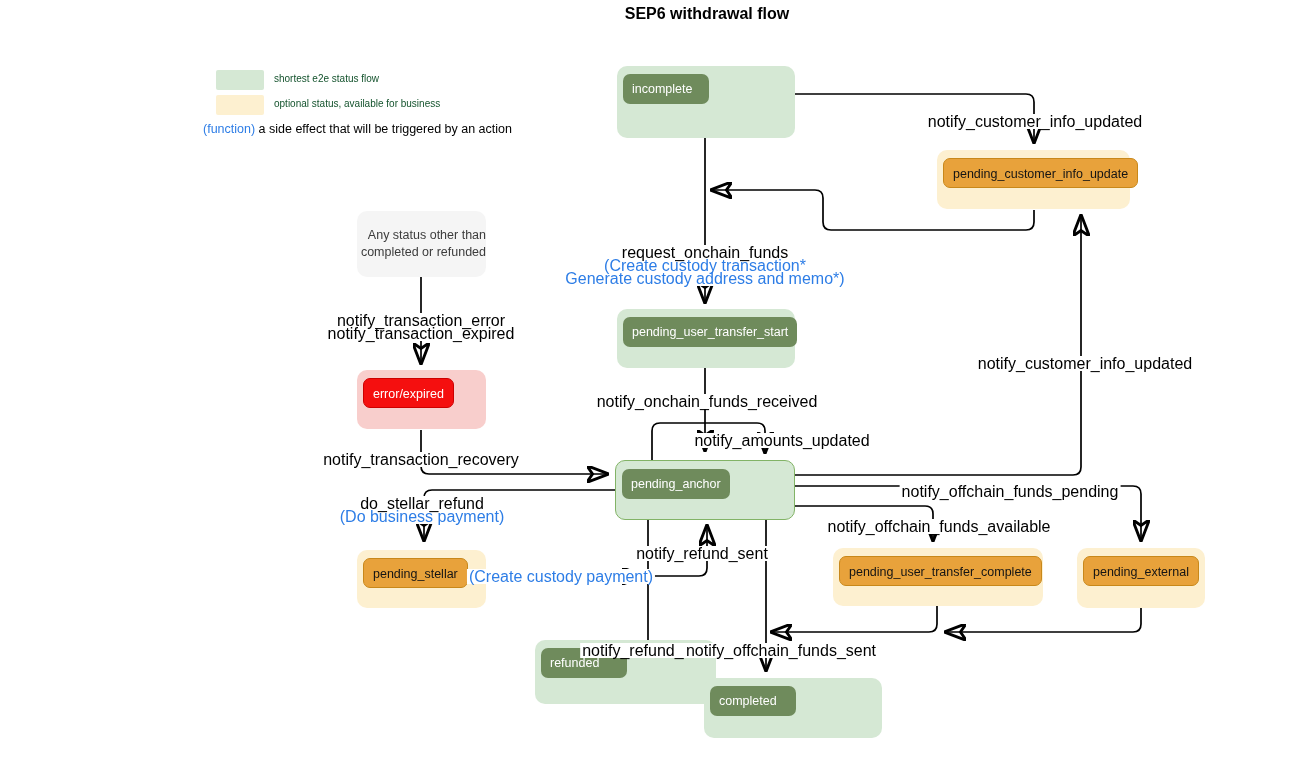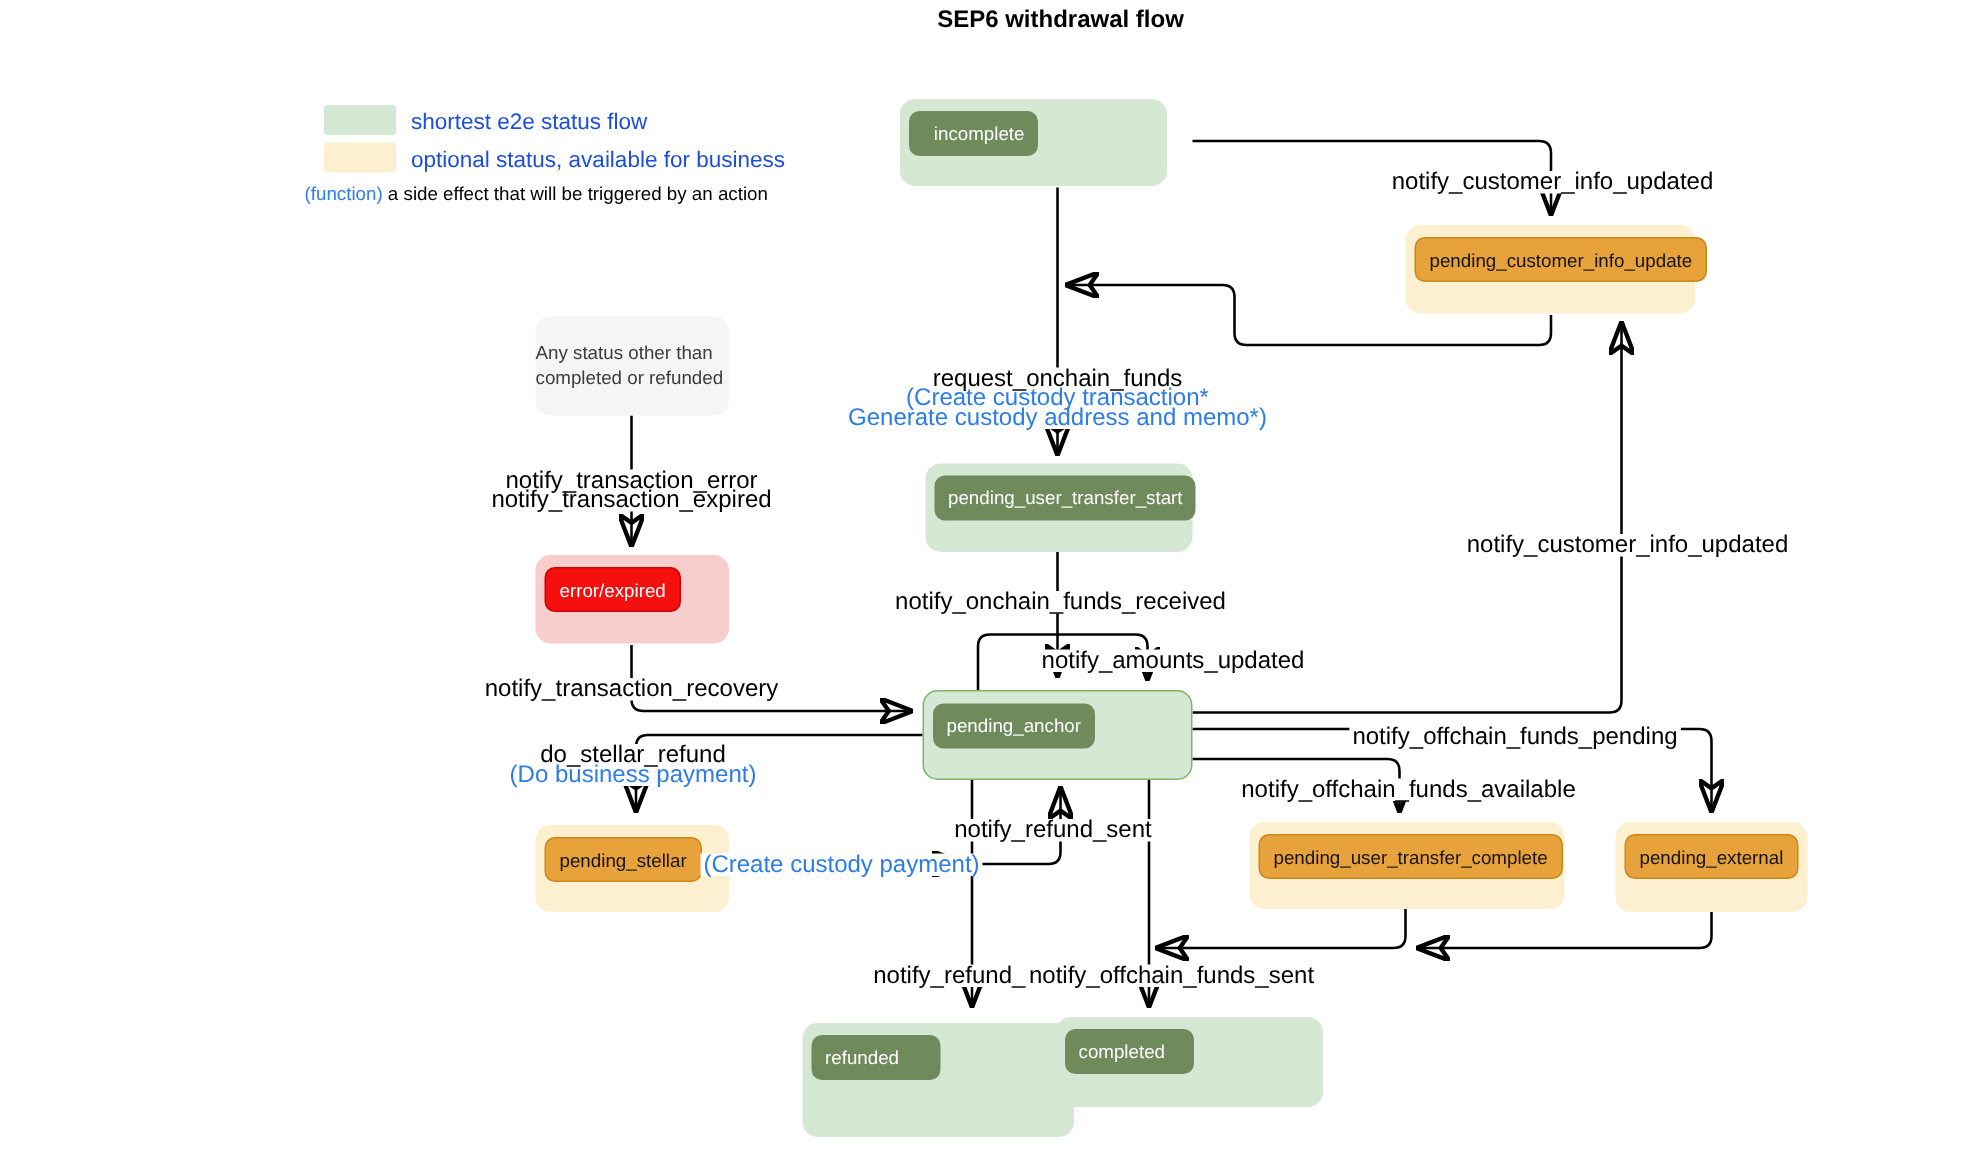--- a/index.html
+++ b/index.html
@@ -2,39 +2,39 @@
 <html style="--green-light: #d5e8d4; --green-dark: #6f8b5c; --green-border: #82b366; --yellow-light: #fdf0d0; --orange: #e8a23b; --orange-border: #c8881a; --red-light: #f8cecc; --red: #f50f0f; --gray-note: #f5f5f5; --fn-blue: #2d7de6;"><head>
 <meta charset="utf-8">
 <style>
   html,body{margin:0;padding:0;background:#fff;font-family:"Liberation Sans",sans-serif;}
   #canvas{position:relative;width:1309px;height:770px;background:#fff;overflow:hidden;}
   .title{position:absolute;left:707px;top:5px;transform:translateX(-50%);font-size:16px;font-weight:bold;color:#000;white-space:nowrap;}
   
   .swatch{position:absolute;width:48px;height:20px;border-radius:2px;}
   .swatch.green{background:var(--green-light);}
   .swatch.yellow{background:var(--yellow-light);}
-  .legend-label{position:absolute;font-size:15px;color:#1d4ed8;white-space:nowrap;}
+  .legend-label{position:absolute;font-size:10px;color:#14532d;white-space:nowrap;}
   .legend-fn{position:absolute;font-size:12.5px;color:#000;white-space:nowrap;}
   .fn-blue{color:var(--fn-blue);}
   
   #edges{position:absolute;left:0;top:0;}
   #edges path{stroke:#000;stroke-width:1.7;fill:none;}
   
   .node{position:absolute;border-radius:10px;box-sizing:border-box;}
   .node.green{background:var(--green-light);}
   .node.green-outlined{background:var(--green-light);border:1px solid var(--green-border);}
   .node.yellow{background:var(--yellow-light);}
   .node.red{background:var(--red-light);}
   .node-pill{position:absolute;left:6px;top:8px;height:30px;line-height:30px;border-radius:7px;
              padding:0 9px;min-width:86px;font-size:12.5px;white-space:nowrap;box-sizing:border-box;}
   .green .node-pill,.green-outlined .node-pill{background:var(--green-dark);color:#fff;}
   .yellow .node-pill{background:var(--orange);border:1px solid var(--orange-border);color:#141414;}
   .red .node-pill{background:var(--red);border:1px solid #cc0000;color:#ffffff;}
   
-  .note{position:absolute;background:var(--gray-note);border-radius:10px;text-align:left;
+  .note{position:absolute;background:var(--gray-note);border-radius:10px;text-align:right;
         font-size:12.5px;color:#3c3c3c;line-height:17px;display:flex;flex-direction:column;justify-content:center;}
   
   .edge-label{position:absolute;transform:translateX(-50%);text-align:center;font-size:16px;
               line-height:13px;color:#000;white-space:nowrap;background:#fff;padding:1px 2px;}
   .edge-label .fn-blue{color:var(--fn-blue);}
 </style>
 </head>
 <body>
 
 <div id="canvas">
@@ -73,21 +73,21 @@
     <path marker-end="url(#arrow)" d="M937 606 L937 624 Q937 632 929 632 L772 632"></path>
     <path marker-end="url(#arrow)" d="M1141 606 L1141 624 Q1141 632 1133 632 L946 632"></path>
   </svg>
 
   <div class="note" style="left:357px;top:211px;width:129px;height:66px;">
     <div>Any status other than</div>
     <div>completed or refunded</div>
   </div>
 
   <div id="nodes">
-      <div class="node green" style="left: 600px; top: 66px; width: 178px; height: 58px; text-align: right;">
+      <div class="node green" style="left: 617px; top: 66px; width: 178px; height: 72px;">
         <div class="node-pill">incomplete</div>
       </div>
       <div class="node yellow" style="left: 937px; top: 150px; width: 193px; height: 59px;">
         <div class="node-pill">pending_customer_info_update</div>
       </div>
       <div class="node green" style="left: 617px; top: 309px; width: 178px; height: 59px;">
         <div class="node-pill">pending_user_transfer_start</div>
       </div>
       <div class="node red" style="left: 357px; top: 370px; width: 129px; height: 59px;">
         <div class="node-pill">error/expired</div>
@@ -97,21 +97,21 @@
       </div>
       <div class="node green-outlined" style="left: 615px; top: 460px; width: 180px; height: 60px;">
         <div class="node-pill">pending_anchor</div>
       </div>
       <div class="node yellow" style="left: 833px; top: 548px; width: 210px; height: 58px;">
         <div class="node-pill">pending_user_transfer_complete</div>
       </div>
       <div class="node yellow" style="left: 1077px; top: 548px; width: 128px; height: 60px;">
         <div class="node-pill">pending_external</div>
       </div>
-      <div class="node green" style="left: 535px; top: 682px; width: 181px; height: 76px;">
+      <div class="node green" style="left: 535px; top: 640px; width: 181px; height: 64px;">
         <div class="node-pill">refunded</div>
       </div>
       <div class="node green" style="left: 704px; top: 678px; width: 178px; height: 60px;">
         <div class="node-pill">completed</div>
       </div>
     </div>
   <div id="labels">
       <div class="edge-label" style="left: 1035px; top: 114px;">
         <div>notify_customer_info_updated</div>
       </div>

